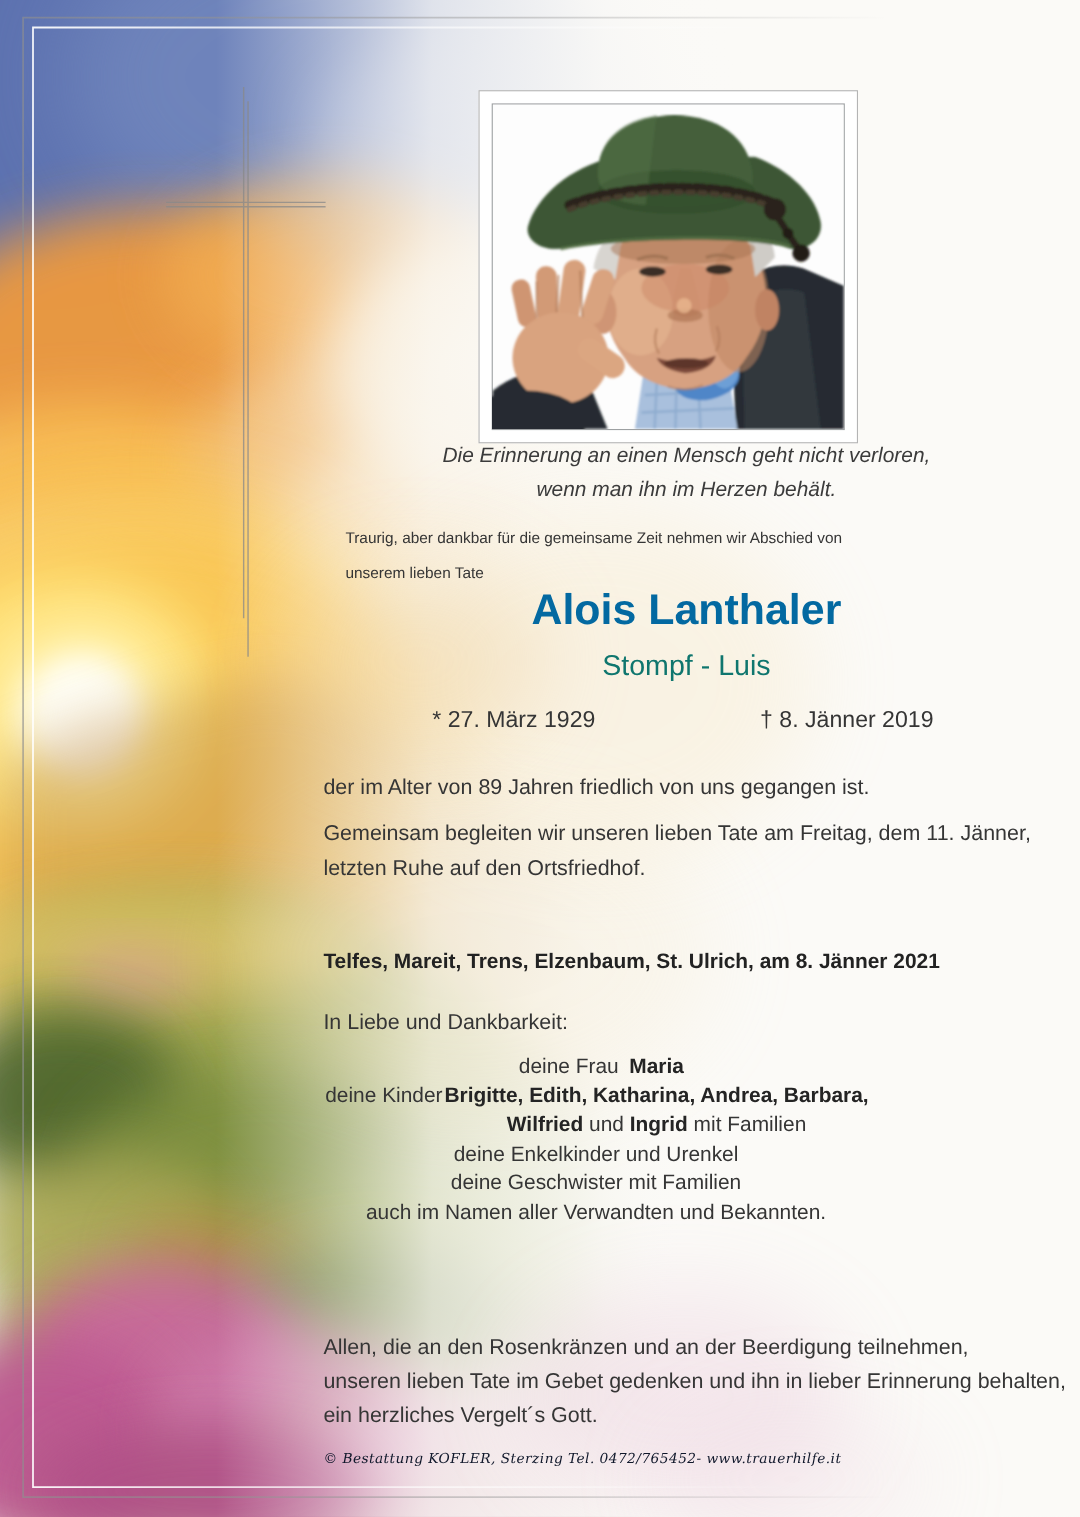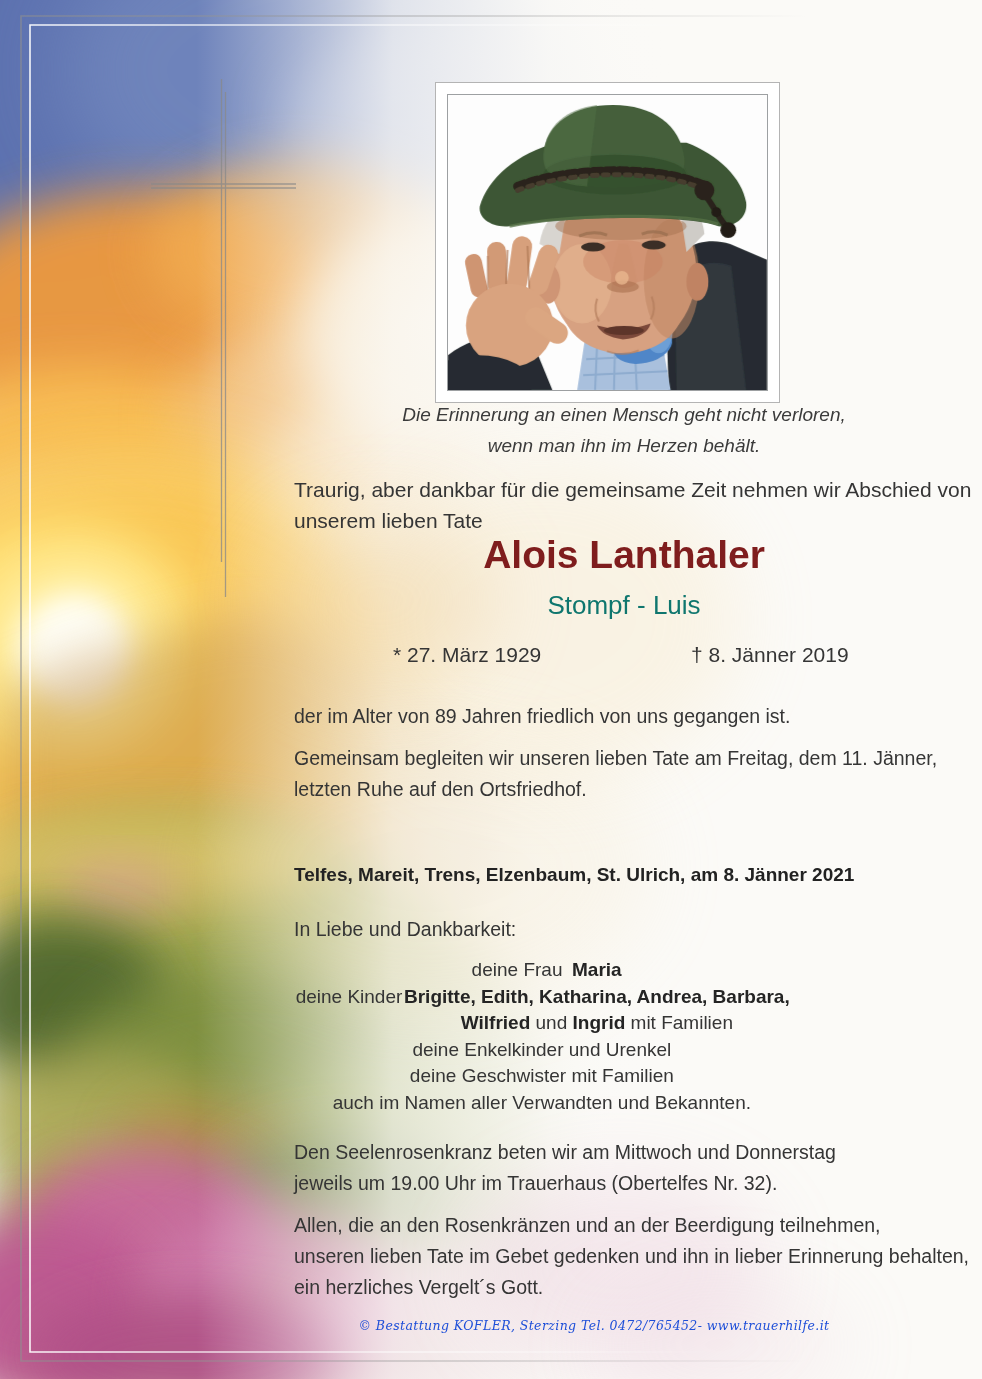--- a/index.html
+++ b/index.html
@@ -17,40 +17,40 @@
     position:absolute;left:435px;top:82px;width:345px;height:321px;
     background:#ffffff;border:1px solid #b4b4b4;padding:11px;box-sizing:border-box;
   }
   .photo-inner{width:100%;height:100%;border:1px solid #9da0a2;box-sizing:border-box;overflow:hidden;background:#fdfdfd;}
   .photo-inner svg{display:block;width:100%;height:100%;}
   
   .content{position:absolute;left:281px;top:0;width:680px;height:1379px;}
   .content .blk{position:absolute;left:13px;}
   .line{white-space:nowrap;}
   .quote{top:399px;width:660px;text-align:center;font-style:italic;font-size:19px;line-height:31px;color:#3b3b3b;}
-  .intro{top:474px;font-size:21px;line-height:31px;}
-  .name{top:531px;width:660px;text-align:center;font-size:39px;line-height:48px;font-weight:700;color:#7f1d1d;margin:0;}
+  .intro{top:474px;font-size:14px;line-height:31px;margin-left:20px;}
+  .name{top:531px;width:660px;text-align:center;font-size:39px;line-height:48px;font-weight:700;color:#0369a1;margin:0;}
   .nickname{top:588px;width:660px;text-align:center;font-size:26px;line-height:34px;color:#0f766e;}
   .birth{position:absolute;top:643px;left:112px;font-size:21px;white-space:nowrap;}
   .death{position:absolute;top:643px;left:399px;font-size:21px;white-space:nowrap;margin-left:11px;}
   .age{top:701px;font-size:19.5px;line-height:31px;}
   .funeral{top:743px;font-size:19.5px;line-height:31px;}
   .places{top:859px;font-size:19px;line-height:31px;font-weight:700;color:#222;}
   .closing{top:914px;font-size:19.5px;line-height:31px;}
   .family{top:957px;font-size:19px;line-height:26.5px;}
   .frow{white-space:pre;text-align:center;}
   .flabel{display:inline-block;width:110px;font-weight:400;}
   .indent{padding-left:110px;}
   .fbold{font-weight:700;color:#242424;}
   .rosary{top:1137px;font-size:19.5px;line-height:31px;}
   .thanks{top:1210px;font-size:19.5px;line-height:31px;}
   .footer{
-    top:1318px;left:70px;width:600px;text-align:center;
+    top:1318px;left:70px;width:600px;
     font-family:"DejaVu Serif",serif;font-style:italic;
-    font-size:12.5px;color:#1d4ed8;letter-spacing:.4px;white-space:nowrap;
+    font-size:12.5px;color:#0f172a;letter-spacing:.4px;white-space:nowrap;
   }
 </style>
 </head>
 <body>
 
 <div class="page">
 
   <svg class="scene" viewBox="0 0 982 1379" preserveAspectRatio="none" aria-hidden="true">
     <defs>
       <filter id="b40" x="-60%" y="-60%" width="220%" height="220%">
@@ -267,24 +267,20 @@
 
     <div class="blk family">
       <div class="frow"><span class="flabel">deine Frau</span><span class="fbold">Maria</span></div>
       <div class="frow"><span class="flabel">deine Kinder</span><span class="fbold">Brigitte, Edith, Katharina, Andrea, Barbara,</span></div>
       <div class="frow indent"><span class="fbold">Wilfried</span><span> und </span><span class="fbold">Ingrid</span><span> mit Familien</span></div>
       <div class="frow">deine Enkelkinder und Urenkel</div>
       <div class="frow">deine Geschwister mit Familien</div>
       <div class="frow">auch im Namen aller Verwandten und Bekannten.</div>
     </div>
 
-    <div class="blk rosary">
-      <div class="line">Den Seelenrosenkranz beten wir am Mittwoch und Donnerstag</div>
-      <div class="line">jeweils um 19.00 Uhr im Trauerhaus (Obertelfes Nr. 32).</div>
-    </div>
 
     <div class="blk thanks">
       <div class="line">Allen, die an den Rosenkränzen und an der Beerdigung teilnehmen,</div>
       <div class="line">unseren lieben Tate im Gebet gedenken und ihn in lieber Erinnerung behalten,</div>
       <div class="line">ein herzliches Vergelt´s Gott.</div>
     </div>
 
     <div class="blk footer">© Bestattung KOFLER, Sterzing  Tel. 0472/765452- www.trauerhilfe.it</div>
 
   </div>

